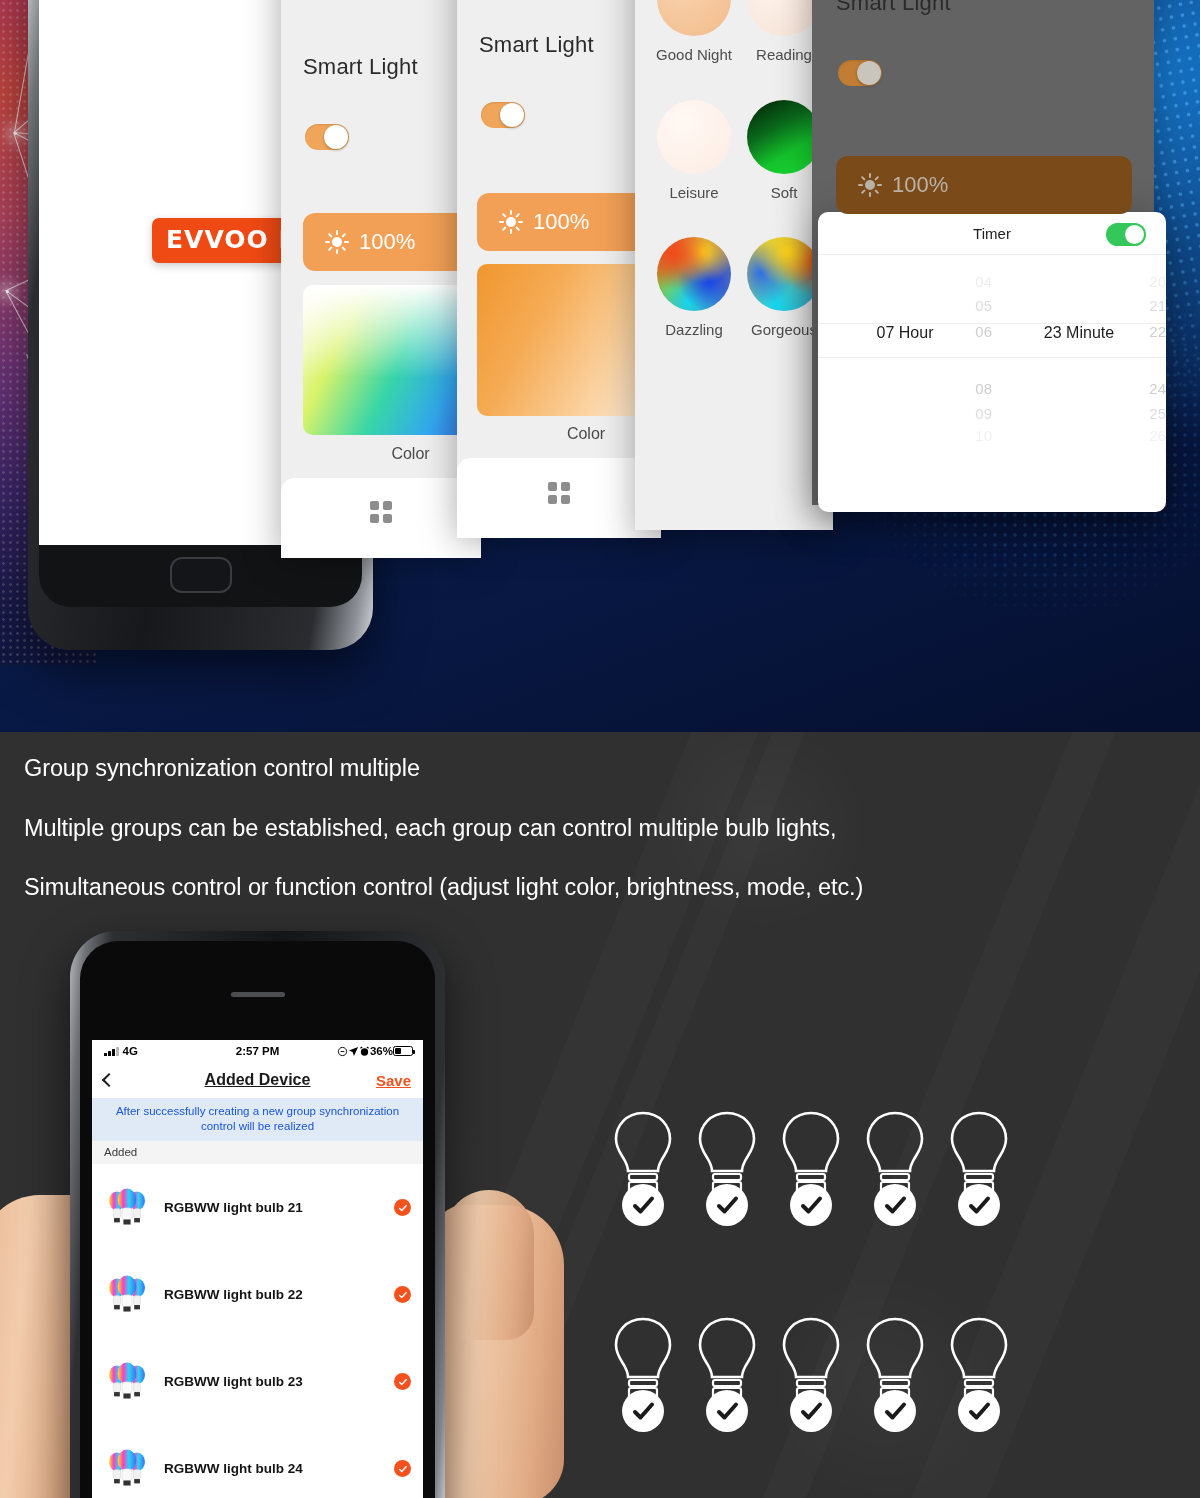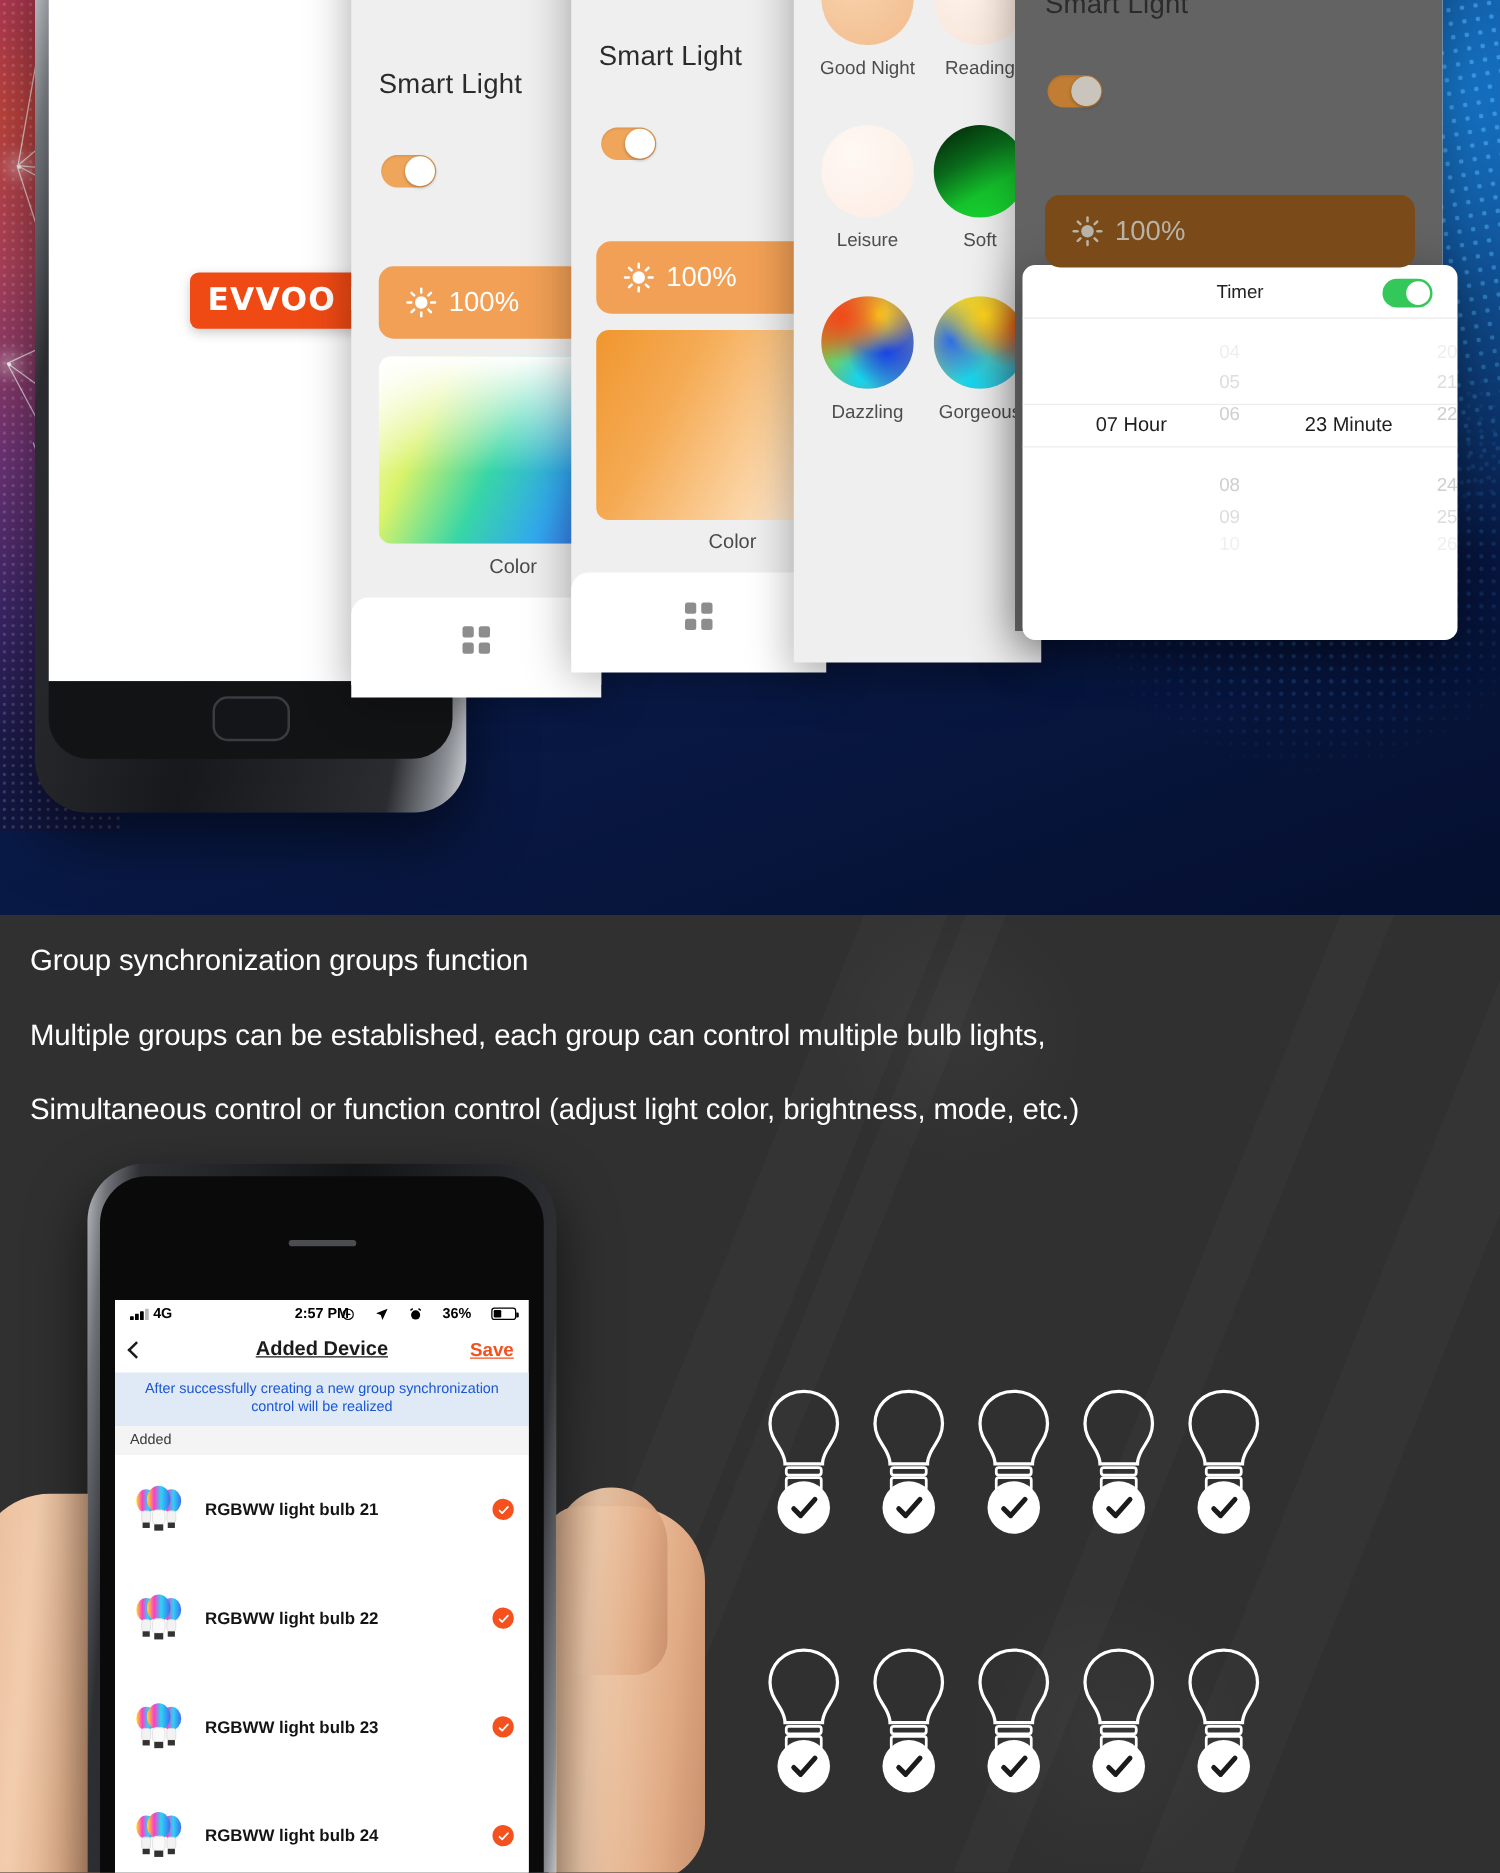--- a/index.html
+++ b/index.html
@@ -170,21 +170,21 @@
   #timer .grn .k { position:absolute; right:2px; top:2px; width:19px; height:19px; border-radius:50%; background:#fff; }
   #timer .wheels { position: relative; height: 190px; display: flex; }
   #timer .col { flex: 1; position: relative; }
   #timer .row {
     position: absolute; width: 100%; text-align: right;
     font-size: 15px; color: #cfcfcf; font-family: "Liberation Sans", sans-serif;
   }
   #timer .sel {
     position: absolute; left: 0; right: 0; top: 68px; height: 35px;
     border-top: 1px solid #ededed; border-bottom: 1px solid #ededed;
-    display: flex; align-items: center;
+    display: flex; align-items: flex-start;
   }
   #timer .sel .half { flex: 1; text-align: center; font-size: 16px; color: #1d1d1d; }
   #timer .ftr {
     display: flex; border-top: 9px solid #f4f4f4;
   }
   #timer .ftr > div { flex: 1; text-align: center; padding: 14px 0 16px; font-size: 15px; }
   #timer .ftr .cancel { color: #484848; border-right: 1px solid #ececec; }
   #timer .ftr .confirm { color: #0e0e0e; font-weight: bold; }
 
   
@@ -225,21 +225,21 @@
   #phone-sm .scr {
     position: absolute; left: 22px; top: 109px; right: 22px; bottom: 0;
     background: #fff; overflow: hidden;
   }
   .statusbar {
     height: 22px; display: flex; align-items: center; font-size: 11.5px;
     color: #000; padding: 0 12px; font-weight: bold; position: relative;
   }
   .statusbar .left { display:flex; align-items:center; gap:4px; }
   .statusbar .time { position:absolute; left:50%; transform:translateX(-50%); }
-  .statusbar .right { position:absolute; right:10px; display:flex; align-items:center; gap:16px; }
+  .statusbar .right { position:absolute; right:10px; display:flex; align-items:center; gap:0; }
   .bars { display: flex; align-items: flex-end; gap: 1.5px; height: 9px; }
   .bars i { width: 2.5px; background: #000; border-radius: .5px; display:block; }
   .batt { width: 20px; height: 10px; border: 1.2px solid #000; border-radius: 2.5px; position: relative; }
   .batt .f { position:absolute; left:1px; top:1px; bottom:1px; width:6px; background:#000; border-radius:1px; }
   .batt:after { content:""; position:absolute; right:-3px; top:3px; width:2px; height:4px; background:#000; border-radius:0 1px 1px 0; }
 
   .navrow {
     height: 36px; position: relative; display: flex; align-items: center;
     justify-content: center; border-bottom: 0;
   }
@@ -490,21 +490,21 @@
     <div class="stripe" style="left:520px"></div>
     <div class="stripe" style="left:600px;width:30px"></div>
     <div class="stripe" style="left:900px;width:40px"></div>
     <div class="stripe" style="left:1050px;width:70px"></div>
     <div class="stripe" style="left:160px;width:46px;top:280px;height:1200px"></div>
     <div class="glow" style="left:660px;top:-10px;width:210px;height:210px"></div>
     <div class="glow" style="left:230px;top:300px;width:260px;height:260px"></div>
     <div class="glow" style="left:770px;top:540px;width:230px;height:230px"></div>
 
     <div class="copy">
-      <p>Group synchronization groups function</p>
+      <p>Group synchronization control multiple</p>
       <p>Multiple groups can be established, each group can control multiple bulb lights,</p>
       <p>Simultaneous control or function control (adjust light color, brightness, mode, etc.)</p>
     </div>
   </div>
 
   <div class="hand" style="left:-20px;top:1195px;width:118px;height:310px;border-radius:60px 26px 20px 40px;"></div>
   <div class="hand" style="left:434px;top:1205px;width:130px;height:300px;border-radius:30px 60px 46px 20px;"></div>
   <div class="hand" style="left:444px;top:1190px;width:90px;height:150px;border-radius:46px 46px 28px 28px;opacity:.95"></div>
 
   <div id="phone-sm">

